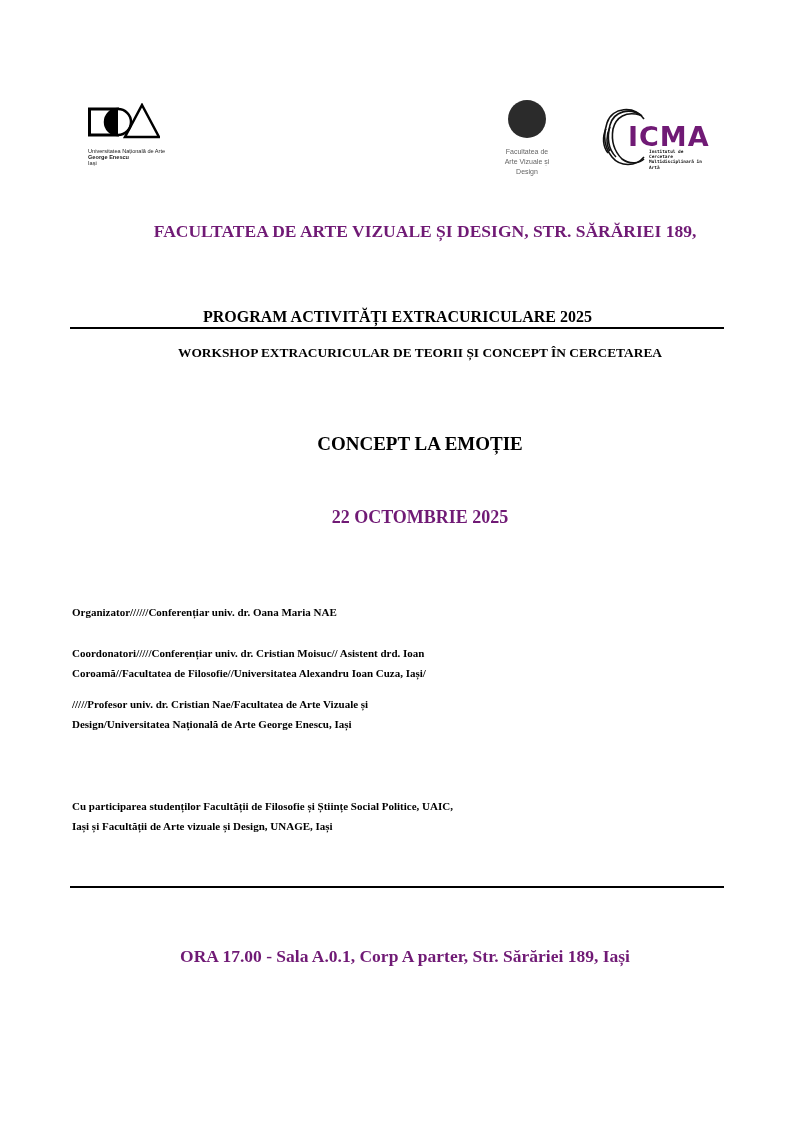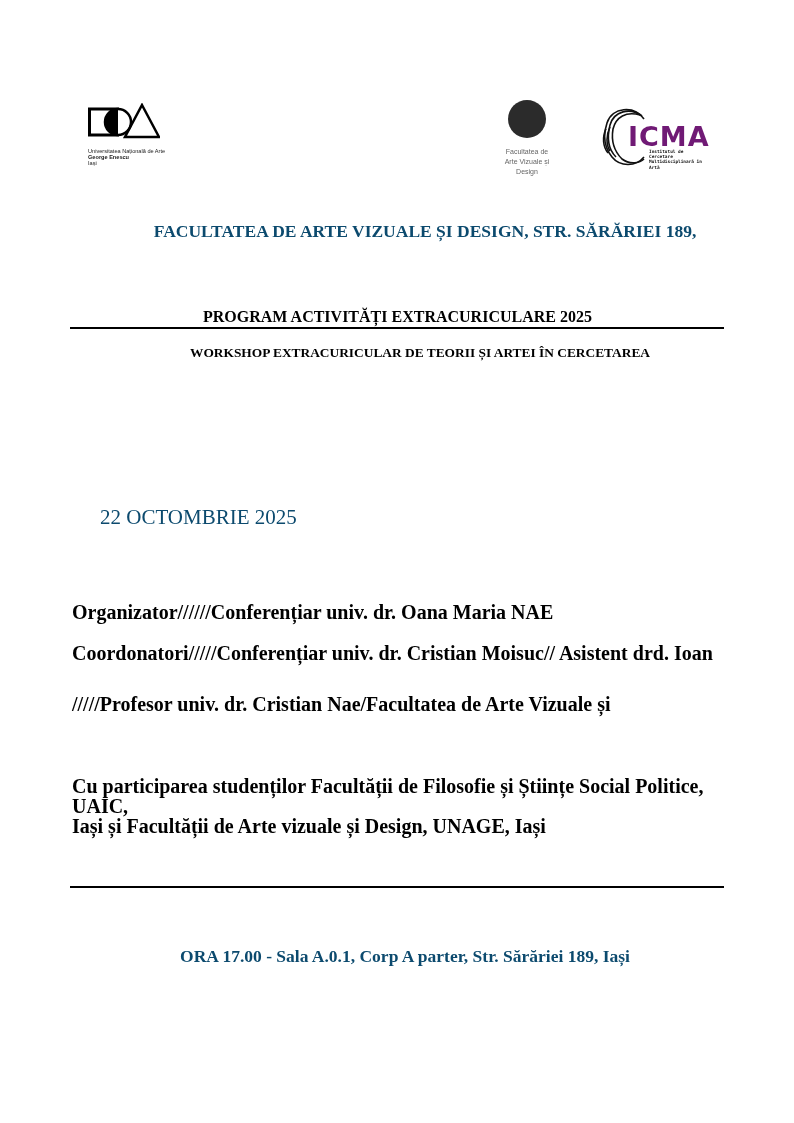--- a/index.html
+++ b/index.html
@@ -50,21 +50,21 @@
       color: #701a75;
     }
     .icma-sub {
       position: absolute; left: 49px; top: 46px;
       font-family: "DejaVu Sans Mono", monospace;
       font-size: 4.4px; line-height: 5.2px; font-weight: bold;
       color: #111;
     }
 
     
-    .red { color: #0c4a6e; }
+    .red { color: #701a75; }
     .header-address {
       left: 100px; width: 650px; top: 220px;
       text-align: center;
       font-weight: bold; font-size: 17.5px; line-height: 22px;
     }
 
     .program-title {
       left: 70px; width: 655px; top: 309px; text-align: center;
       font-weight: bold; font-size: 16px; line-height: 16px;
     }
@@ -74,32 +74,32 @@
     .workshop-title {
       left: 95px; width: 650px; top: 344px; text-align: center;
       font-weight: bold; font-size: 13.4px; line-height: 17px;
     }
 
     .main-title {
       left: 100px; width: 640px; top: 432px; text-align: center;
       font-weight: bold; font-size: 19px; line-height: 24px;
     }
     .event-date {
-      left: 100px; width: 640px; top: 507px; text-align: left;
-      font-weight: normal; font-size: 21px; line-height: 20px;
+      left: 100px; width: 640px; top: 507px; text-align: center;
+      font-weight: bold; font-size: 18px; line-height: 20px;
     }
 
     .para {
       left: 72px; width: 670px;
-      font-weight: bold; font-size: 20px; line-height: 20px;
+      font-weight: bold; font-size: 11px; line-height: 20px;
     }
     .p-organizer { top: 602px; }
     .p-coord { top: 643px; }
     .p-coord2 { top: 694px; }
-    .p-participation { top: 776px; }
+    .p-participation { top: 796px; }
 
     .rule-bottom {
       left: 70px; width: 654px; top: 886px; height: 1.5px; background: #000;
     }
 
     .venue {
       left: 80px; width: 650px; top: 930px; text-align: center;
       font-weight: bold; font-size: 17.5px; line-height: 22px; margin-top: 15px;
     }
   </style>
@@ -148,33 +148,36 @@
   </div>
 </div>
 
 <div class="abs header-address red">
   <div>FACULTATEA DE ARTE VIZUALE ȘI DESIGN, STR. SĂRĂRIEI 189,</div>
 </div>
 
 <div class="abs program-title">PROGRAM ACTIVITĂȚI EXTRACURICULARE 2025</div>
 <div class="abs rule-top"></div>
 <div class="abs workshop-title">
-  <div>WORKSHOP EXTRACURICULAR DE TEORII ȘI ARTEI ÎN CERCETAREA</div>
+  <div>WORKSHOP EXTRACURICULAR DE TEORII ȘI CONCEPT ÎN CERCETAREA</div>
 </div>
 
 <div class="abs main-title">
+  <div>CONCEPT LA EMOȚIE</div>
 </div>
 <div class="abs event-date red">22 OCTOMBRIE 2025</div>
 
 <div class="abs para p-organizer">Organizator//////Conferențiar univ. dr. Oana Maria NAE</div>
 <div class="abs para p-coord">
   <div>Coordonatori/////Conferențiar univ. dr. Cristian Moisuc// Asistent drd. Ioan</div>
+  <div>Coroamă//Facultatea de Filosofie//Universitatea Alexandru Ioan Cuza, Iași/</div>
 </div>
 <div class="abs para p-coord2">
   <div>/////Profesor univ. dr. Cristian Nae/Facultatea de Arte Vizuale și</div>
+  <div>Design/Universitatea Națională de Arte George Enescu, Iași</div>
 </div>
 
 <div class="abs para p-participation">
   <div>Cu participarea studenților Facultății de Filosofie și Științe Social Politice, UAIC,</div>
   <div>Iași și Facultății de Arte vizuale și Design, UNAGE, Iași</div>
 </div>
 
 <div class="abs rule-bottom"></div>
 
 <div class="abs venue red">ORA 17.00 - Sala A.0.1, Corp A parter, Str. Sărăriei 189, Iași</div>

